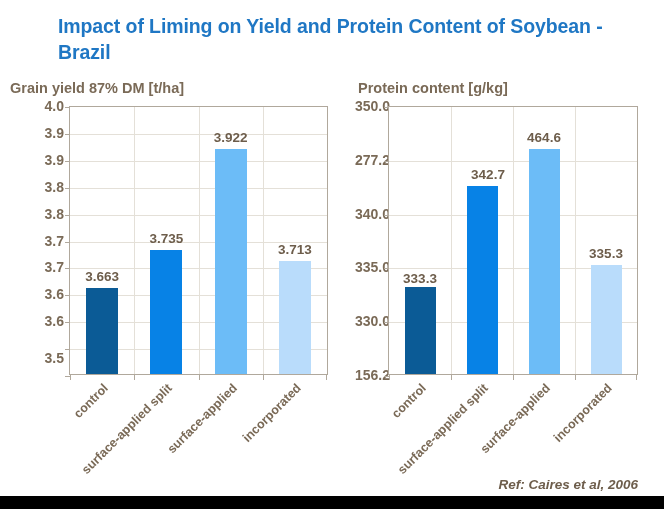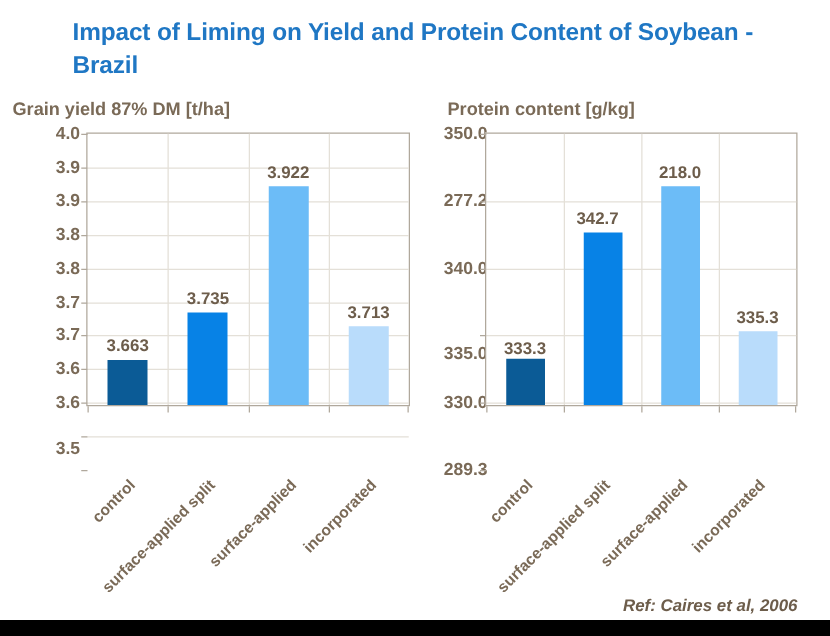--- a/index.html
+++ b/index.html
@@ -44,21 +44,21 @@
     height: 20px;
     line-height: 20px;
   }
   #chart-left  .axis-title { margin-left: 2px; }
   #chart-right .axis-title { margin-left: 20px; }
 
   
   .plot-wrap {
     position: relative;
     margin-top: 8px;
-    height: 219px;
+    height: 269px;
   }
   .ytick-col {
     position: absolute;
     left: 0;
     top: 0;
     bottom: 0;
     width: 100%;
   }
   .ytick {
     position: absolute;
@@ -235,44 +235,44 @@
   </div>
 </div>
 
 <div class="chart-panel" id="chart-right">
   <div class="axis-title">Protein content [g/kg]</div>
   <div class="plot-wrap">
     <div class="ytick-col">
         <div class="ytick" style="top: 0px;">350.0</div>
         <div class="ytick" style="top: 53.8px;">277.2</div>
         <div class="ytick" style="top: 107.6px;">340.0</div>
-        <div class="ytick" style="top: 161.4px; margin-top: 15px;">335.0</div>
+        <div class="ytick" style="top: 161.4px;">335.0</div>
         <div class="ytick" style="top: 215.2px;">330.0</div>
-        <div class="ytick" style="top: 269px;">289.3</div>
+        <div class="ytick" style="top: 269px;">156.2</div>
       </div>
     <div class="plot-box">
         <div class="tickmark" style="top: 0px;"></div>
         <div class="gridline" style="top: 53.8px;"></div>
         <div class="tickmark" style="top: 53.8px;"></div>
         <div class="gridline" style="top: 107.6px;"></div>
         <div class="tickmark" style="top: 107.6px;"></div>
         <div class="gridline" style="top: 161.4px;"></div>
         <div class="tickmark" style="top: 161.4px;"></div>
         <div class="gridline" style="top: 215.2px;"></div>
         <div class="tickmark" style="top: 215.2px;"></div>
         <div class="tickmark" style="top: 269px;"></div>
         <div class="bar" title="control: 333.3" style="left: 15.5px; width: 31px; top: 179.692px; background: rgb(11, 91, 150);"></div>
         <div class="bar-value" style="left: 31px; top: 164px;">333.3</div>
         <div class="xtickmark" style="left: 0px;"></div>
         <div class="bar" title="surface-applied split: 342.7" style="left: 77.5px; width: 31px; top: 78.548px; background: rgb(7, 130, 230);"></div>
-        <div class="bar-value" style="left: 89px; top: 59.548px;">342.7</div>
+        <div class="bar-value" style="left: 99px; top: 59.548px;">342.7</div>
         <div class="vdiv" style="left: 62px;"></div>
         <div class="xtickmark" style="left: 62px;"></div>
         <div class="bar" title="surface-applied: 346.1" style="left: 139.5px; width: 31px; top: 41.964px; background: rgb(108, 188, 247);"></div>
-        <div class="bar-value" style="left: 155px; top: 22.964px;">218.0</div>
+        <div class="bar-value" style="left: 155px; top: 22.964px;">464.6</div>
         <div class="vdiv" style="left: 124px;"></div>
         <div class="xtickmark" style="left: 124px;"></div>
         <div class="bar" title="incorporated: 335.3" style="left: 201.5px; width: 31px; top: 158.172px; background: rgb(185, 220, 251);"></div>
         <div class="bar-value" style="left: 217px; top: 139.172px;">335.3</div>
         <div class="vdiv" style="left: 186px;"></div>
         <div class="xtickmark" style="left: 186px;"></div>
         <div class="xtickmark" style="left: 247px;"></div>
       </div>
     <div class="xcat-layer" style="top: 269px;">
         <div class="xcat" style="left: -119px; width: 200px;">control</div>

